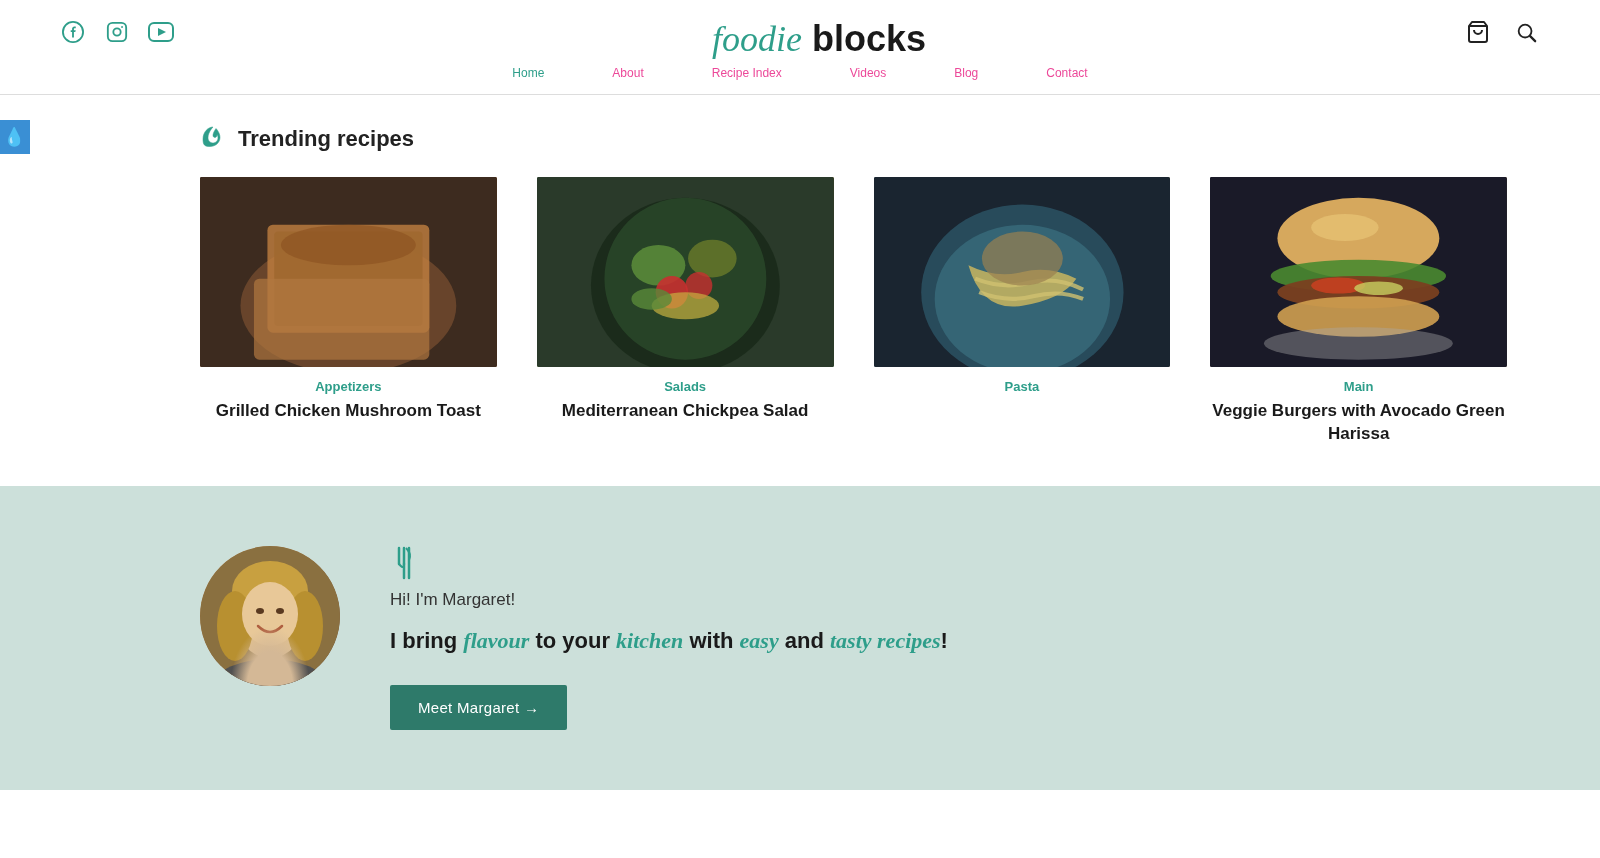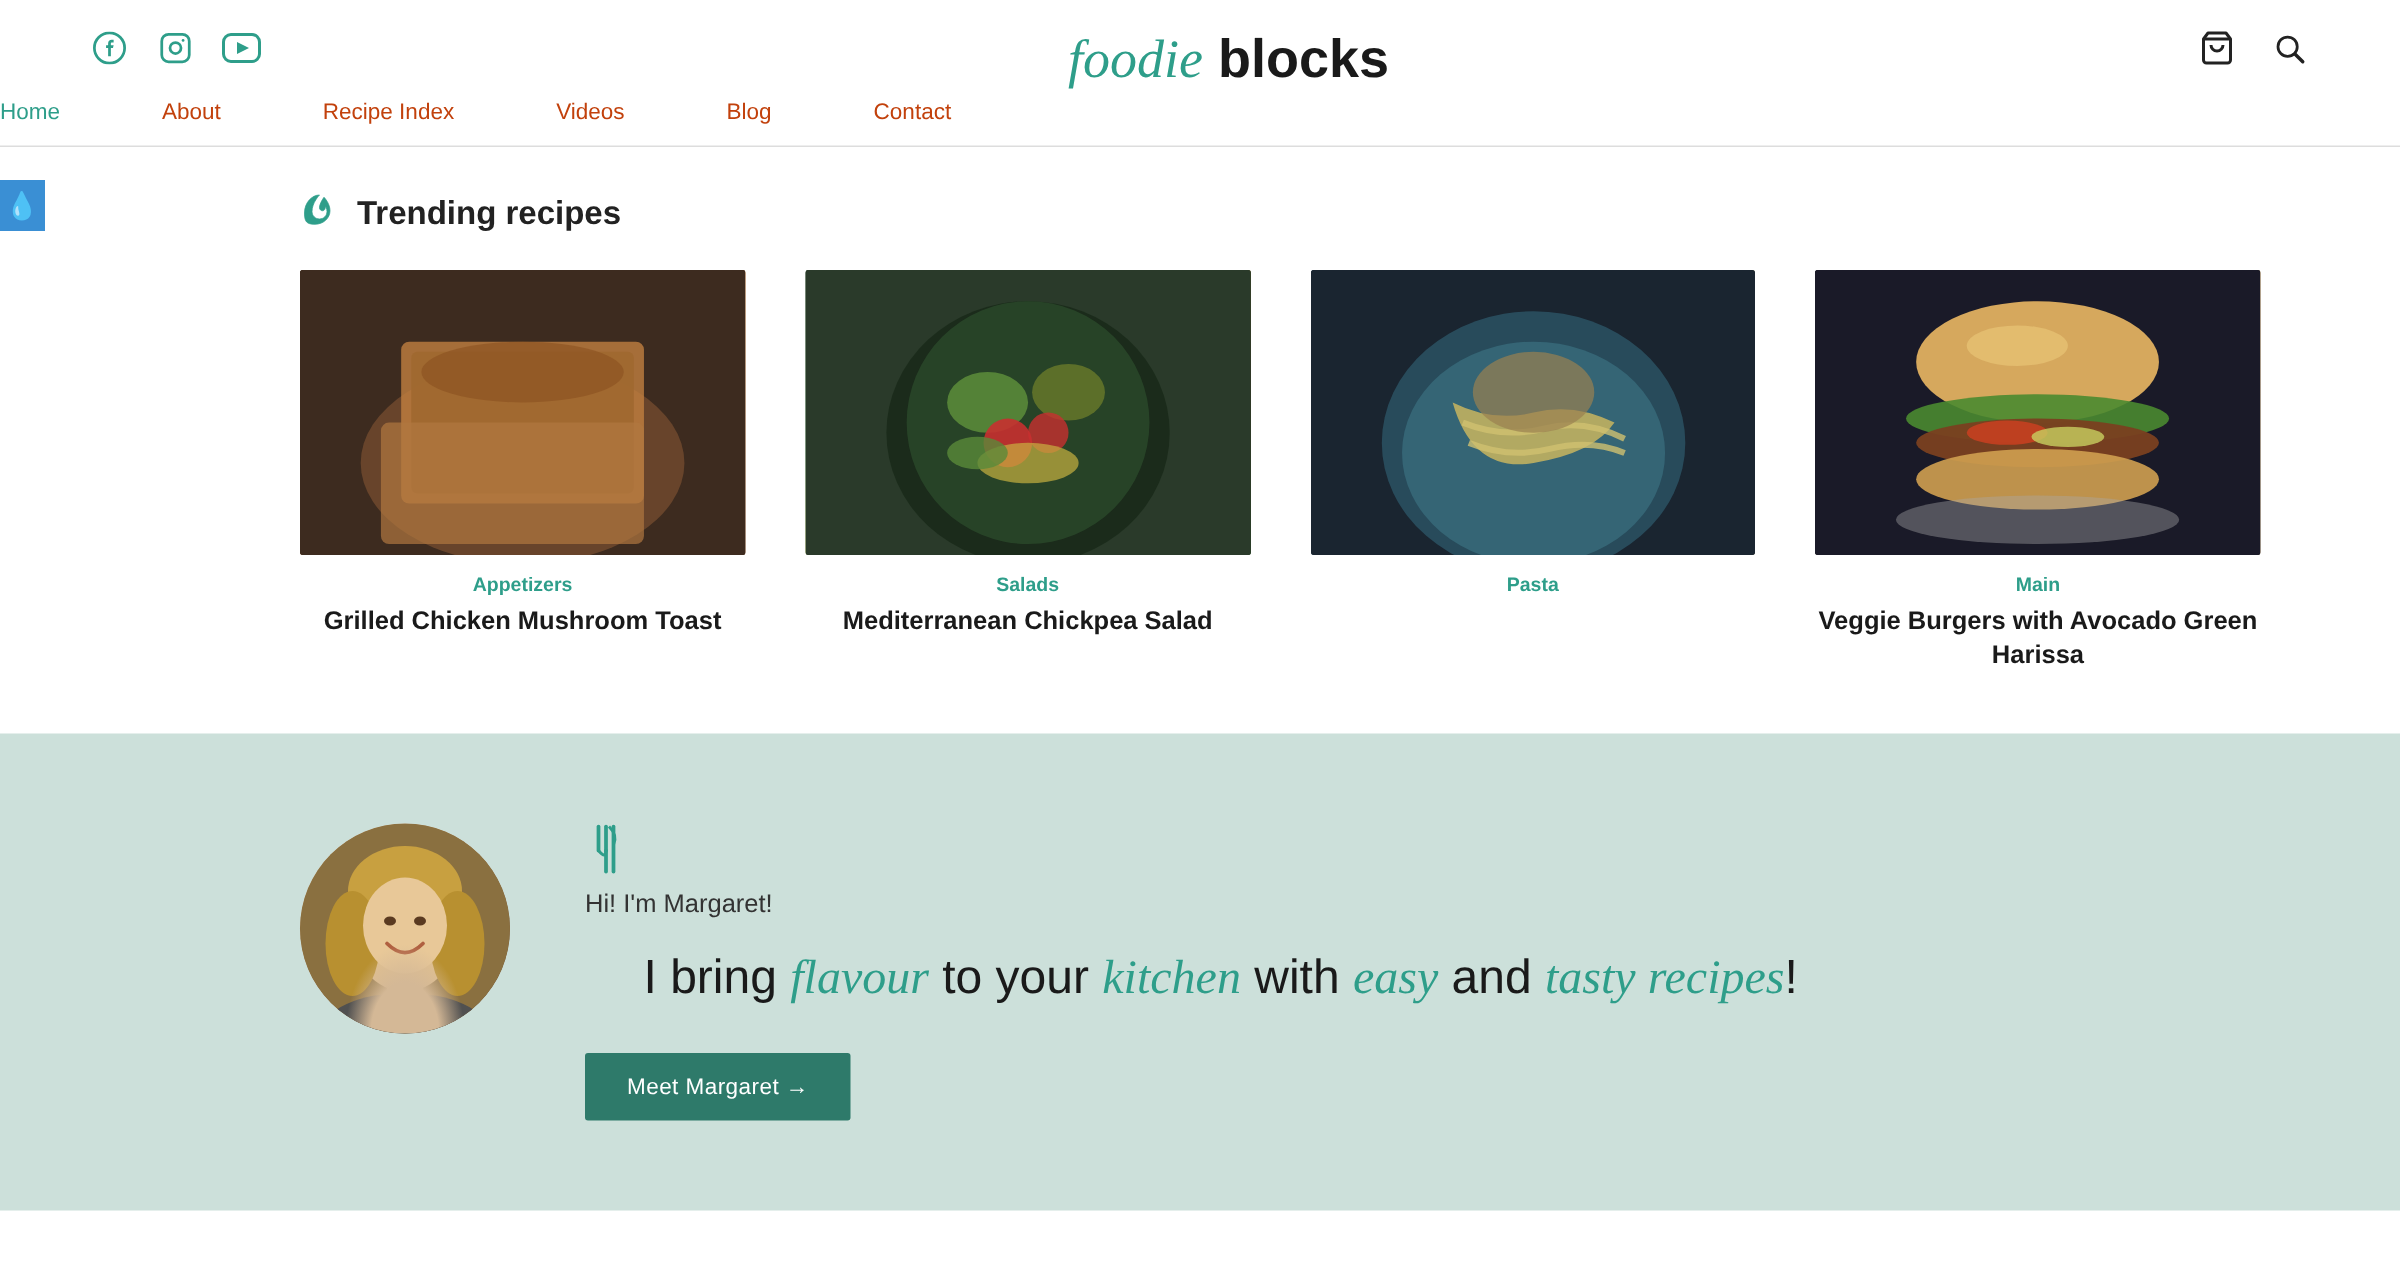--- a/index.html
+++ b/index.html
@@ -15,27 +15,28 @@
     .social-icon { width: 26px; height: 26px; display: flex; align-items: center; justify-content: center; cursor: pointer; }
     .logo { position: absolute; left: 50%; transform: translateX(-50%); font-size: 36px; letter-spacing: 0; }
     .logo-foodie { font-family: 'Georgia', serif; font-style: italic; color: #2e9e8a; font-weight: 400; }
     .logo-blocks { font-family: Arial, sans-serif; font-weight: 700; color: #1a1a1a; font-size: 36px; }
     .header-right { display: flex; gap: 20px; align-items: center; }
     .header-icon { width: 28px; height: 28px; display: flex; align-items: center; justify-content: center; cursor: pointer; }
 
     
     .nav-bar {
       display: flex;
+      justify-content: center;
       gap: 68px;
       padding: 10px 0 14px 0;
       border-bottom: 1px solid #ddd;
       font-family: Arial, sans-serif;
-      font-size: 15px;
-    }
-    .nav-item { cursor: pointer; color: #c2410c; text-decoration: none; }
+      font-size: 12px;
+    }
+    .nav-item { cursor: pointer; color: #ec4899; text-decoration: none; }
     .nav-item.active { color: #2e9e8a; }
 
     
     .left-badge {
       position: fixed;
       left: 0;
       top: 120px;
       background: #3a8fd4;
       color: #fff;
       width: 30px;
@@ -112,21 +113,21 @@
     .avatar-circle::before {
       content: '';
       position: absolute;
       bottom: 0; left: 50%; transform: translateX(-50%);
       width: 80px; height: 60px;
       background: radial-gradient(ellipse at 50% 100%, #d4b896 40%, transparent 70%);
     }
     .about-text { flex: 1; }
     .utensil-icon { color: #2e9e8a; font-size: 28px; margin-bottom: 10px; display: block; }
     .about-greeting { font-family: Arial, sans-serif; font-size: 17px; color: #333; margin-bottom: 16px; }
-    .about-tagline { font-size: 32px; font-family: Arial, sans-serif; color: #1a1a1a; font-weight: 400; line-height: 1.4; margin-bottom: 28px; margin-left: 39px; }
+    .about-tagline { font-size: 22px; font-family: Arial, sans-serif; color: #1a1a1a; font-weight: 700; line-height: 1.4; margin-bottom: 28px; }
     .tagline-italic { font-style: italic; color: #2e9e8a; font-family: Georgia, serif; }
     .meet-btn {
       background: #2e7a6a;
       color: #fff;
       border: none;
       padding: 14px 28px;
       font-size: 15px;
       font-family: Arial, sans-serif;
       font-weight: 400;
       cursor: pointer;

